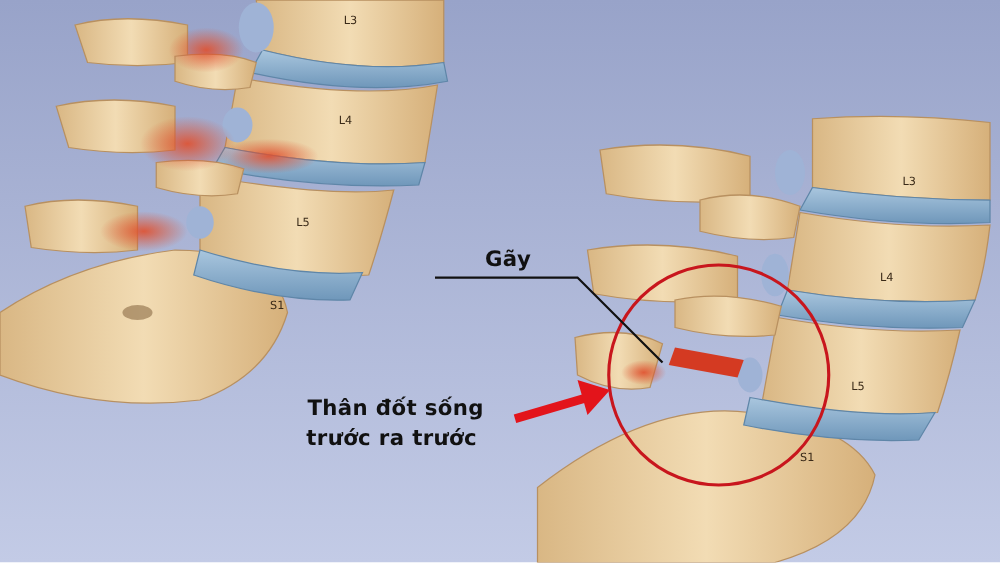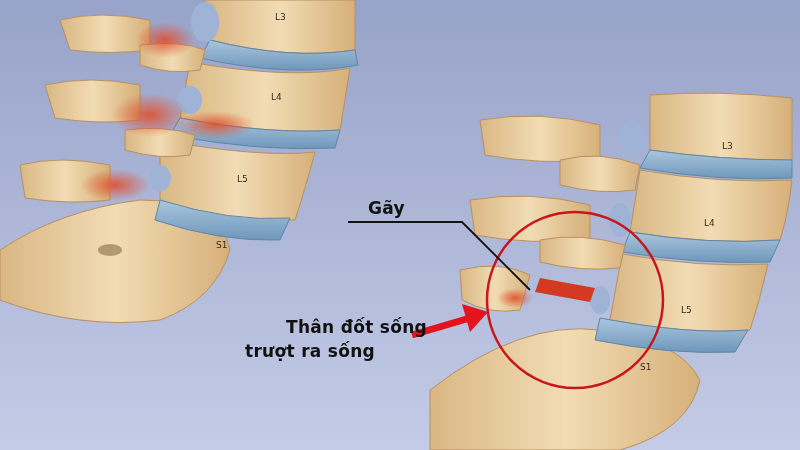--- a/index.html
+++ b/index.html
@@ -107,15 +107,15 @@
 <div class="vlabel" style="left:275px;top:12px;">L3</div>
 <div class="vlabel" style="left:271px;top:92px;">L4</div>
 <div class="vlabel" style="left:237px;top:174px;">L5</div>
 <div class="vlabel" style="left:216px;top:240px;">S1</div>
 
 <div class="vlabel" style="left:722px;top:141px;">L3</div>
 <div class="vlabel" style="left:704px;top:218px;">L4</div>
 <div class="vlabel" style="left:681px;top:305px;">L5</div>
 <div class="vlabel" style="left:640px;top:362px;">S1</div>
 
-<div class="label-big" style="left:368px;top:197px;text-align:center;">Gãy</div>
-<div class="label-big" style="left:246px;top:316px;margin-left:40px;">Thân đốt sống</div>
-<div class="label-big" style="left:245px;top:340px;">trượt ra sống</div>
+<div class="label-big" style="left:388px;top:197px;text-align:center;">Gãy</div>
+<div class="label-big" style="left:246px;top:316px;">Thân đốt sống</div>
+<div class="label-big" style="left:245px;top:340px;">trước ra trước</div>
 
 </body></html>

